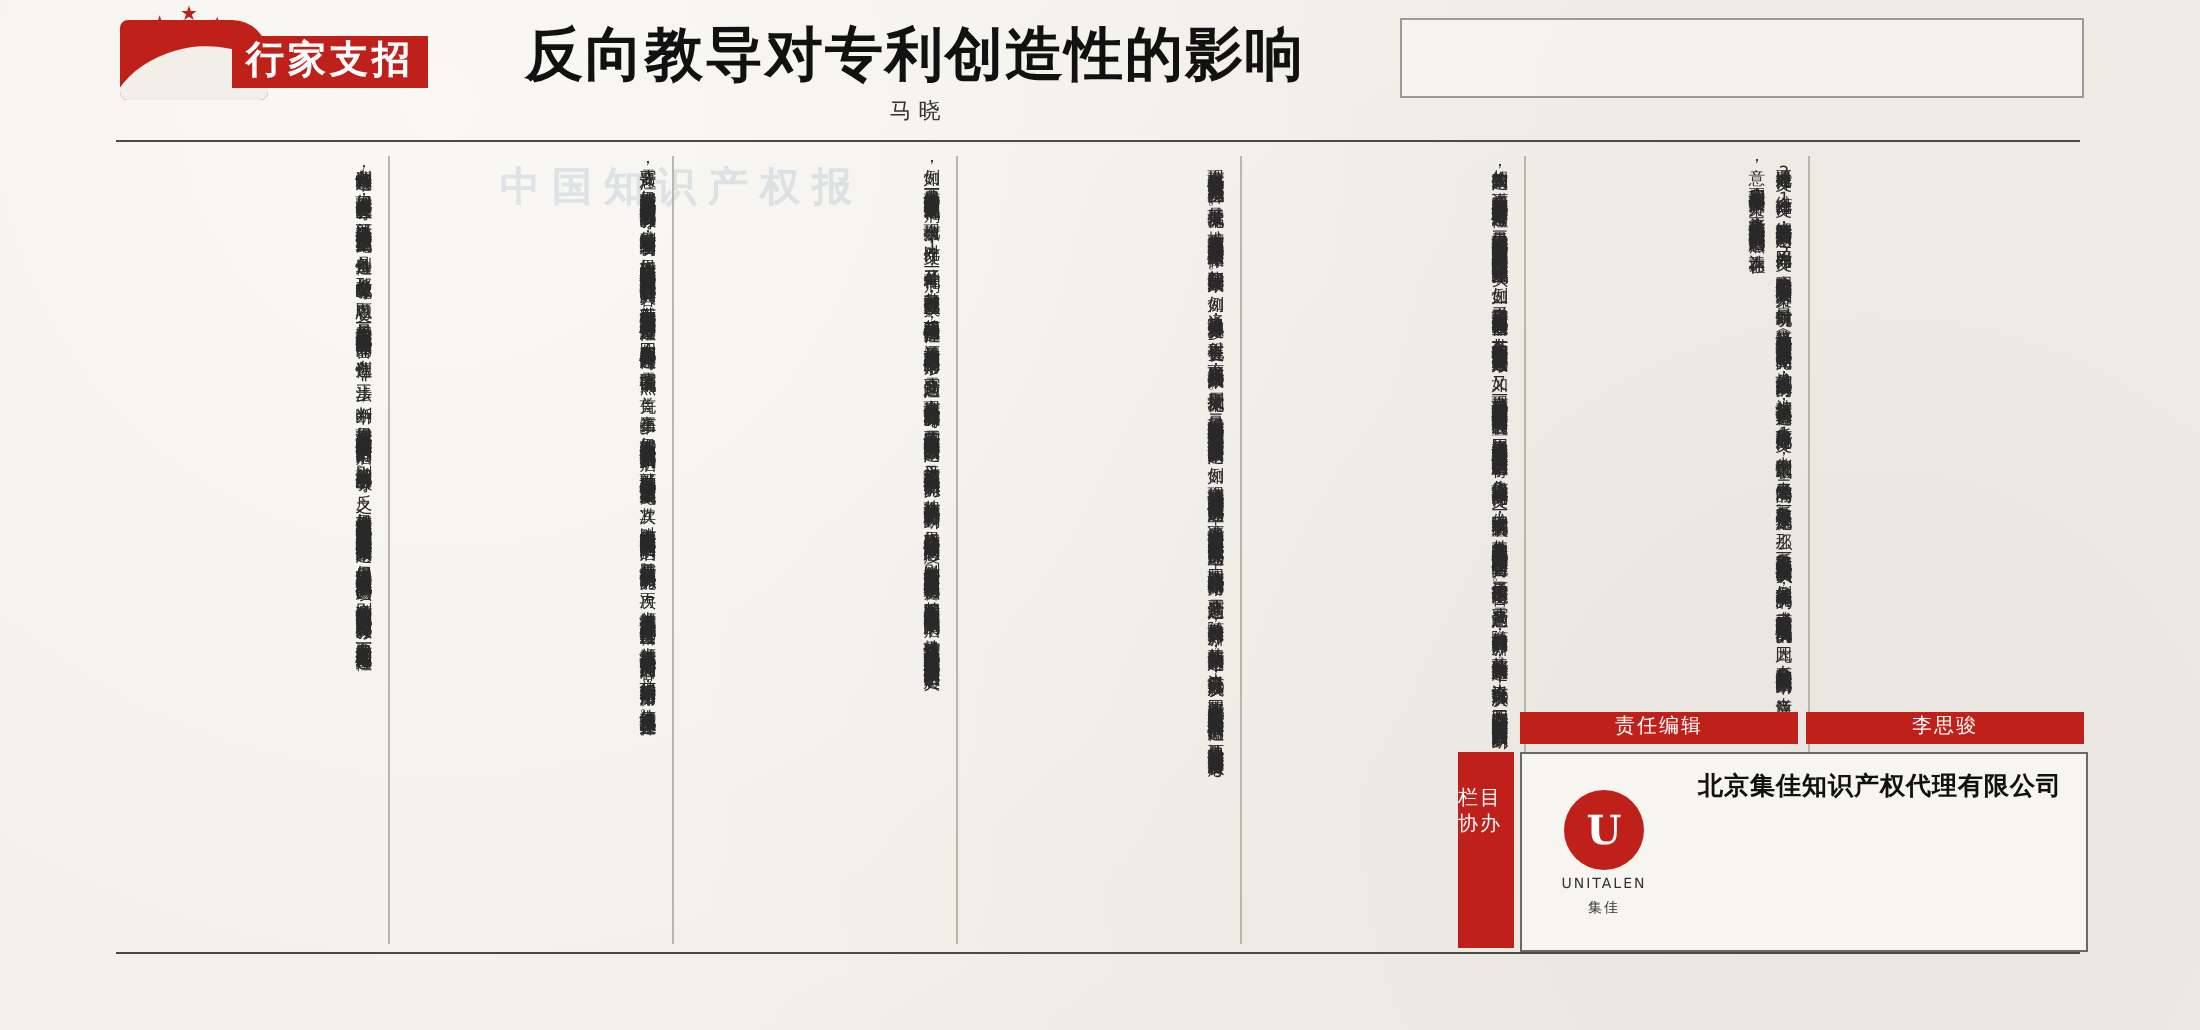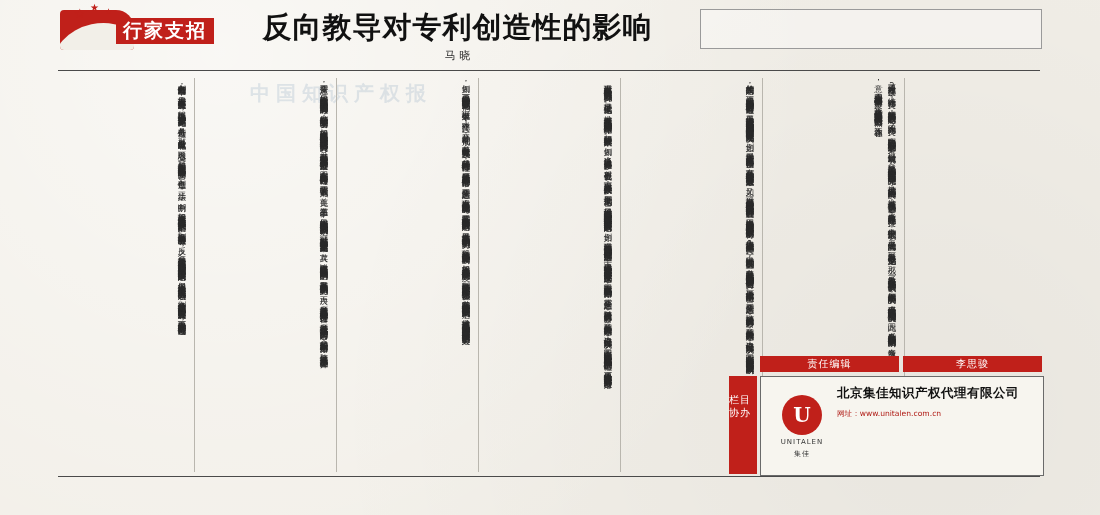--- a/index.html
+++ b/index.html
@@ -212,21 +212,21 @@
     font-family: "DejaVu Serif", serif;
   }
   .ad-logo .mark-text {
     font-size: 7px;
     color: #333;
     letter-spacing: 1px;
     margin-top: 3px;
   }
   .ad-body {
     position: absolute;
-    left: 76px;
+    left: 88px;
     top: 8px;
     width: 196px;
   }
   .ad-name {
     font-size: 12.5px;
     font-weight: bold;
     color: #111;
     letter-spacing: 0.5px;
     margin-bottom: 6px;
   }
@@ -325,17 +325,16 @@
   <div class="ad-tag">栏目协办</div>
 
   <div class="ad">
     <div class="ad-logo">
       <div class="mark">U</div>
       <div class="mark-text">UNITALEN</div>
       <div class="mark-text">集佳</div>
     </div>
     <div class="ad-body">
       <div class="ad-name">北京集佳知识产权代理有限公司</div>
-      <div class="ad-line red">网址：www.unitalen.com.cn</div>
     </div>
   </div>
 
 </div>
 
 </body></html>

